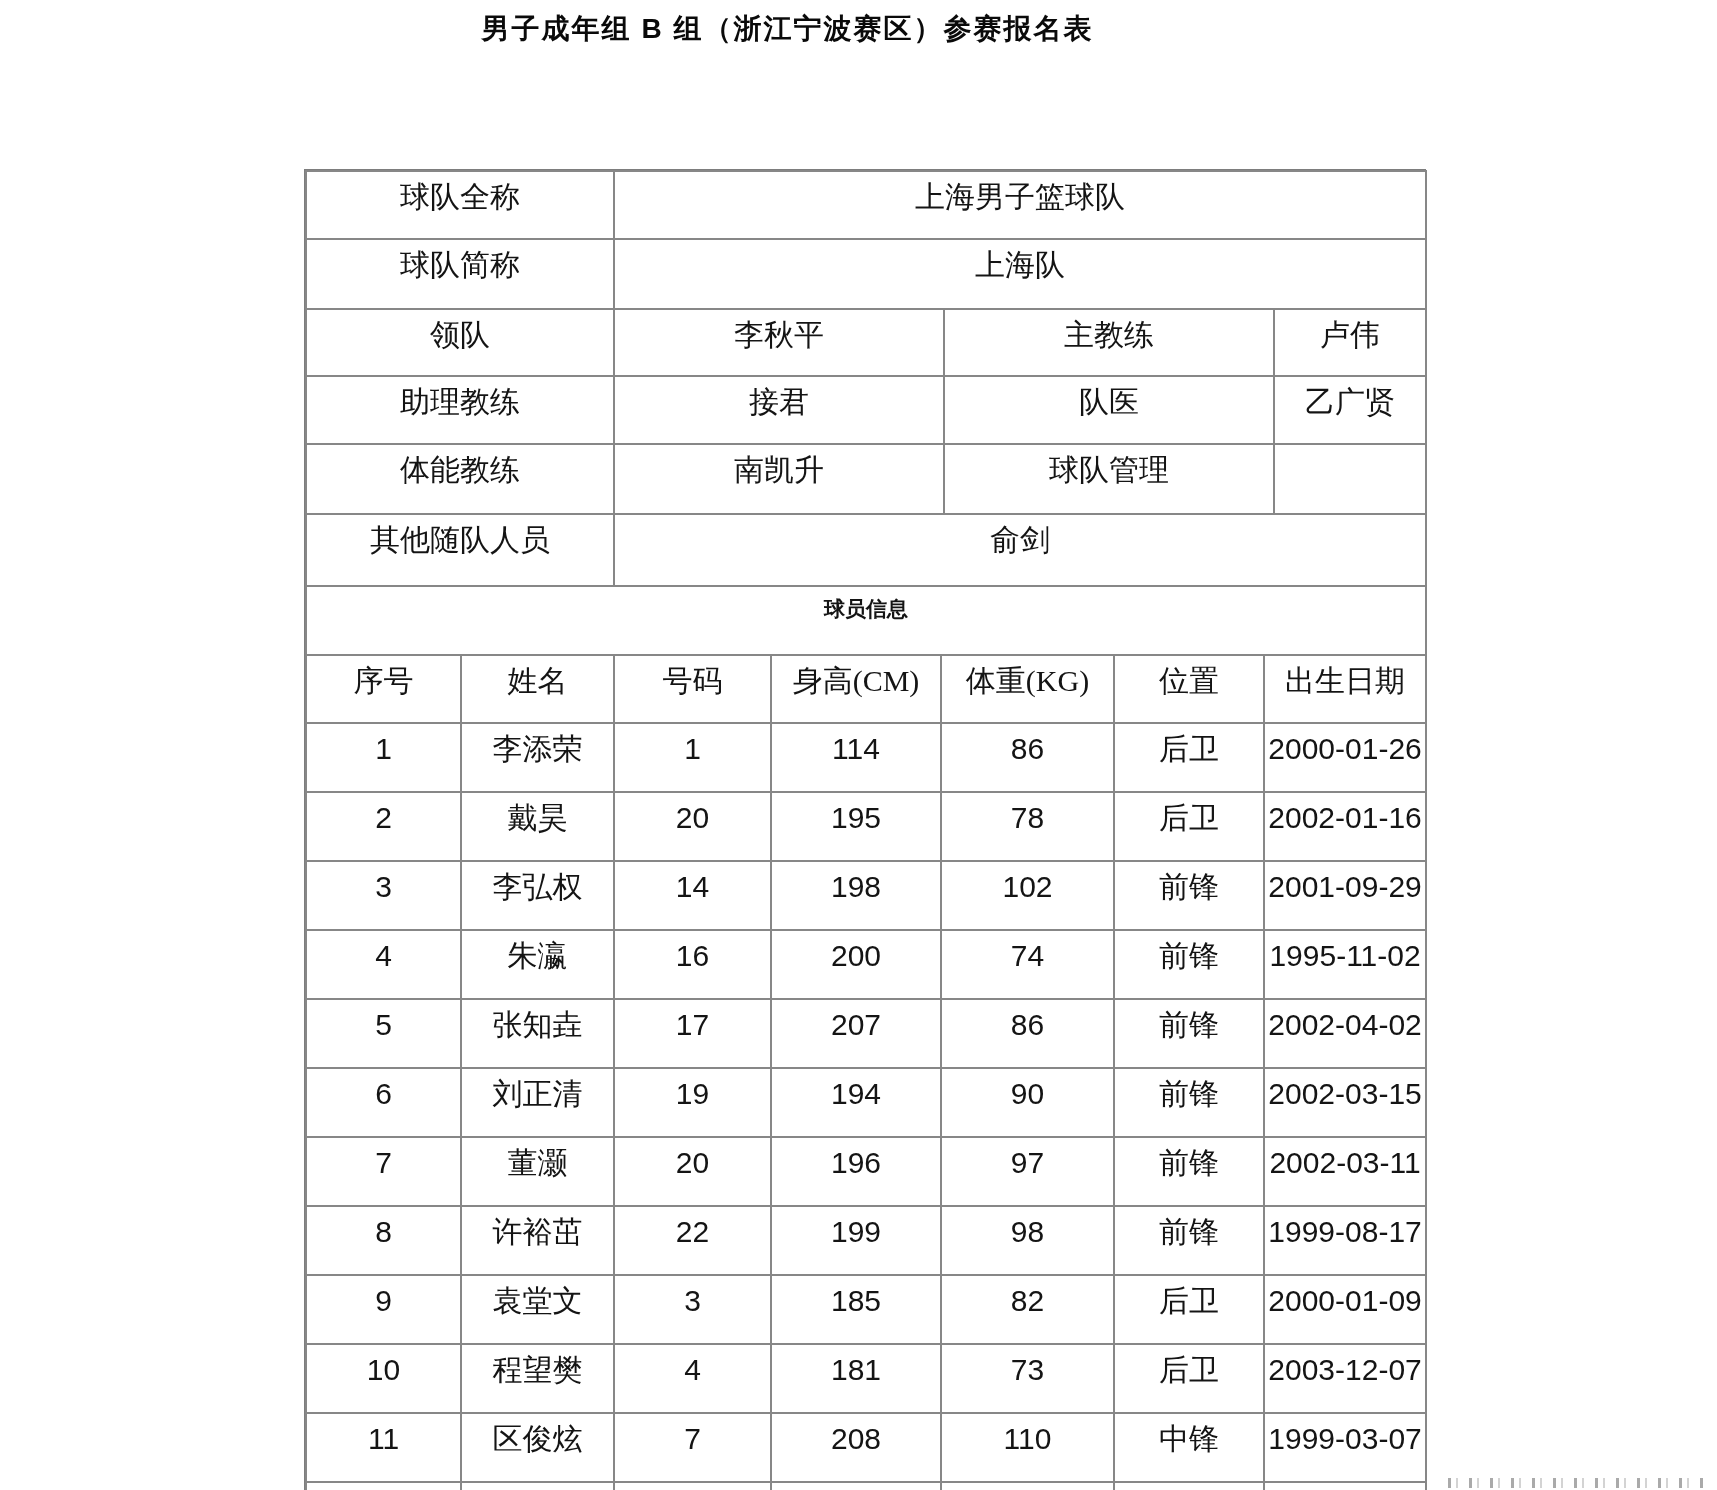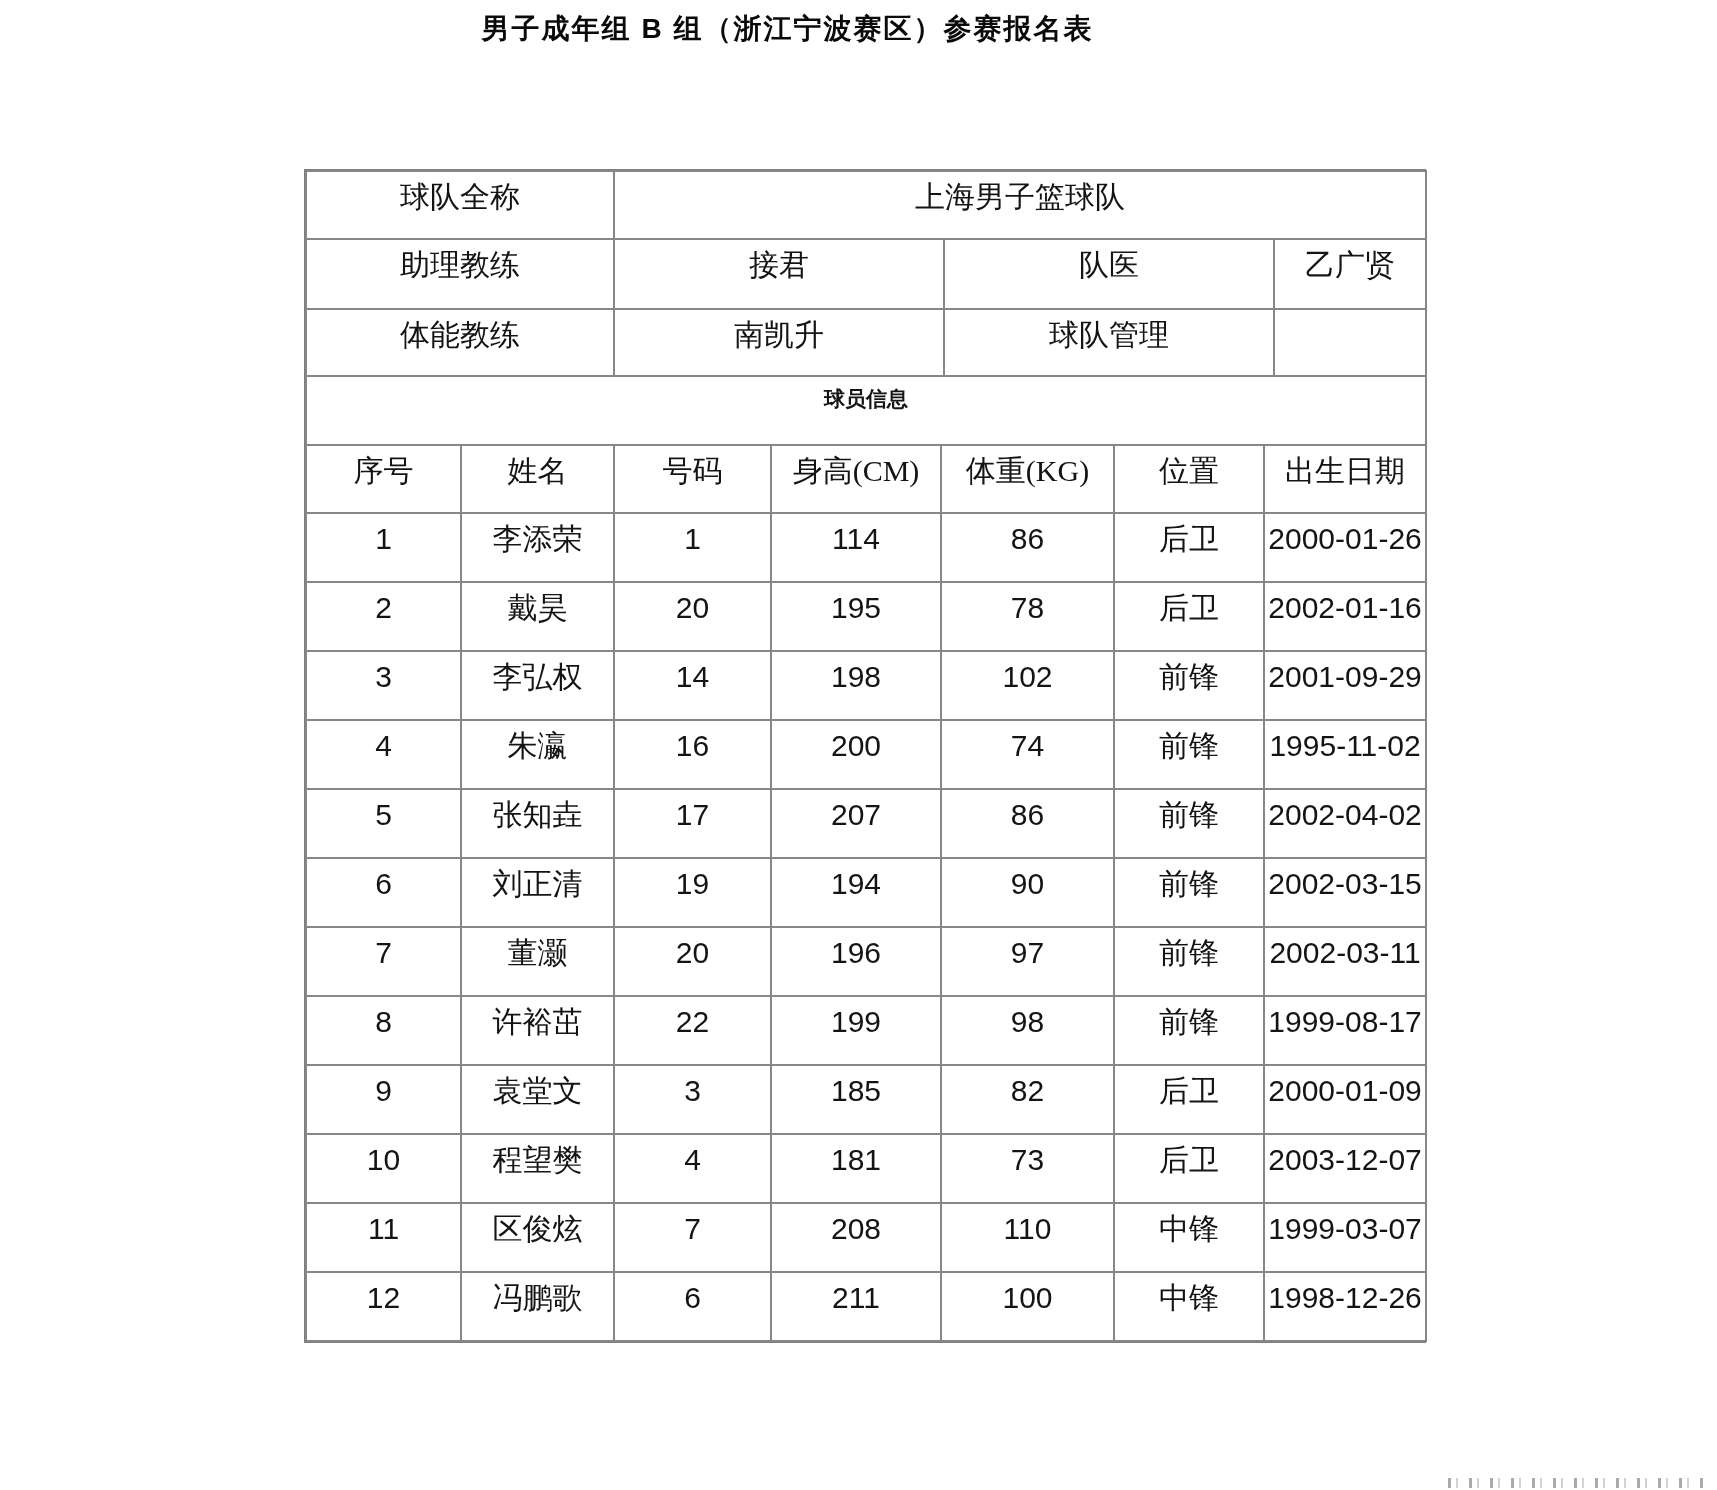--- a/index.html
+++ b/index.html
@@ -58,30 +58,44 @@
         <col style="width:330px">
         <col style="width:330px">
         <col style="width:152px">
       </colgroup>
     <tbody>
       <tr>
         <td class="cn">球队全称</td>
         <td class="cn" colspan="3">上海男子篮球队</td>
       </tr>
       <tr>
+        <td class="cn">球队简称</td>
+        <td class="cn" colspan="3">上海队</td>
+      </tr>
+      <tr>
+        <td class="cn">领队</td>
+        <td class="cn">李秋平</td>
+        <td class="cn">主教练</td>
+        <td class="cn">卢伟</td>
+      </tr>
+      <tr>
         <td class="cn">助理教练</td>
         <td class="cn">接君</td>
         <td class="cn">队医</td>
         <td class="cn">乙广贤</td>
       </tr>
       <tr>
         <td class="cn">体能教练</td>
         <td class="cn">南凯升</td>
         <td class="cn">球队管理</td>
         <td class="cn"></td>
+      </tr>
+      <tr>
+        <td class="cn">其他随队人员</td>
+        <td class="cn" colspan="3">俞剑</td>
       </tr>
     </tbody>
   </table>
 
   <table id="player-table">
     <colgroup>
       <col style="width:155px">
         <col style="width:153px">
         <col style="width:157px">
       <col style="width:170px">

